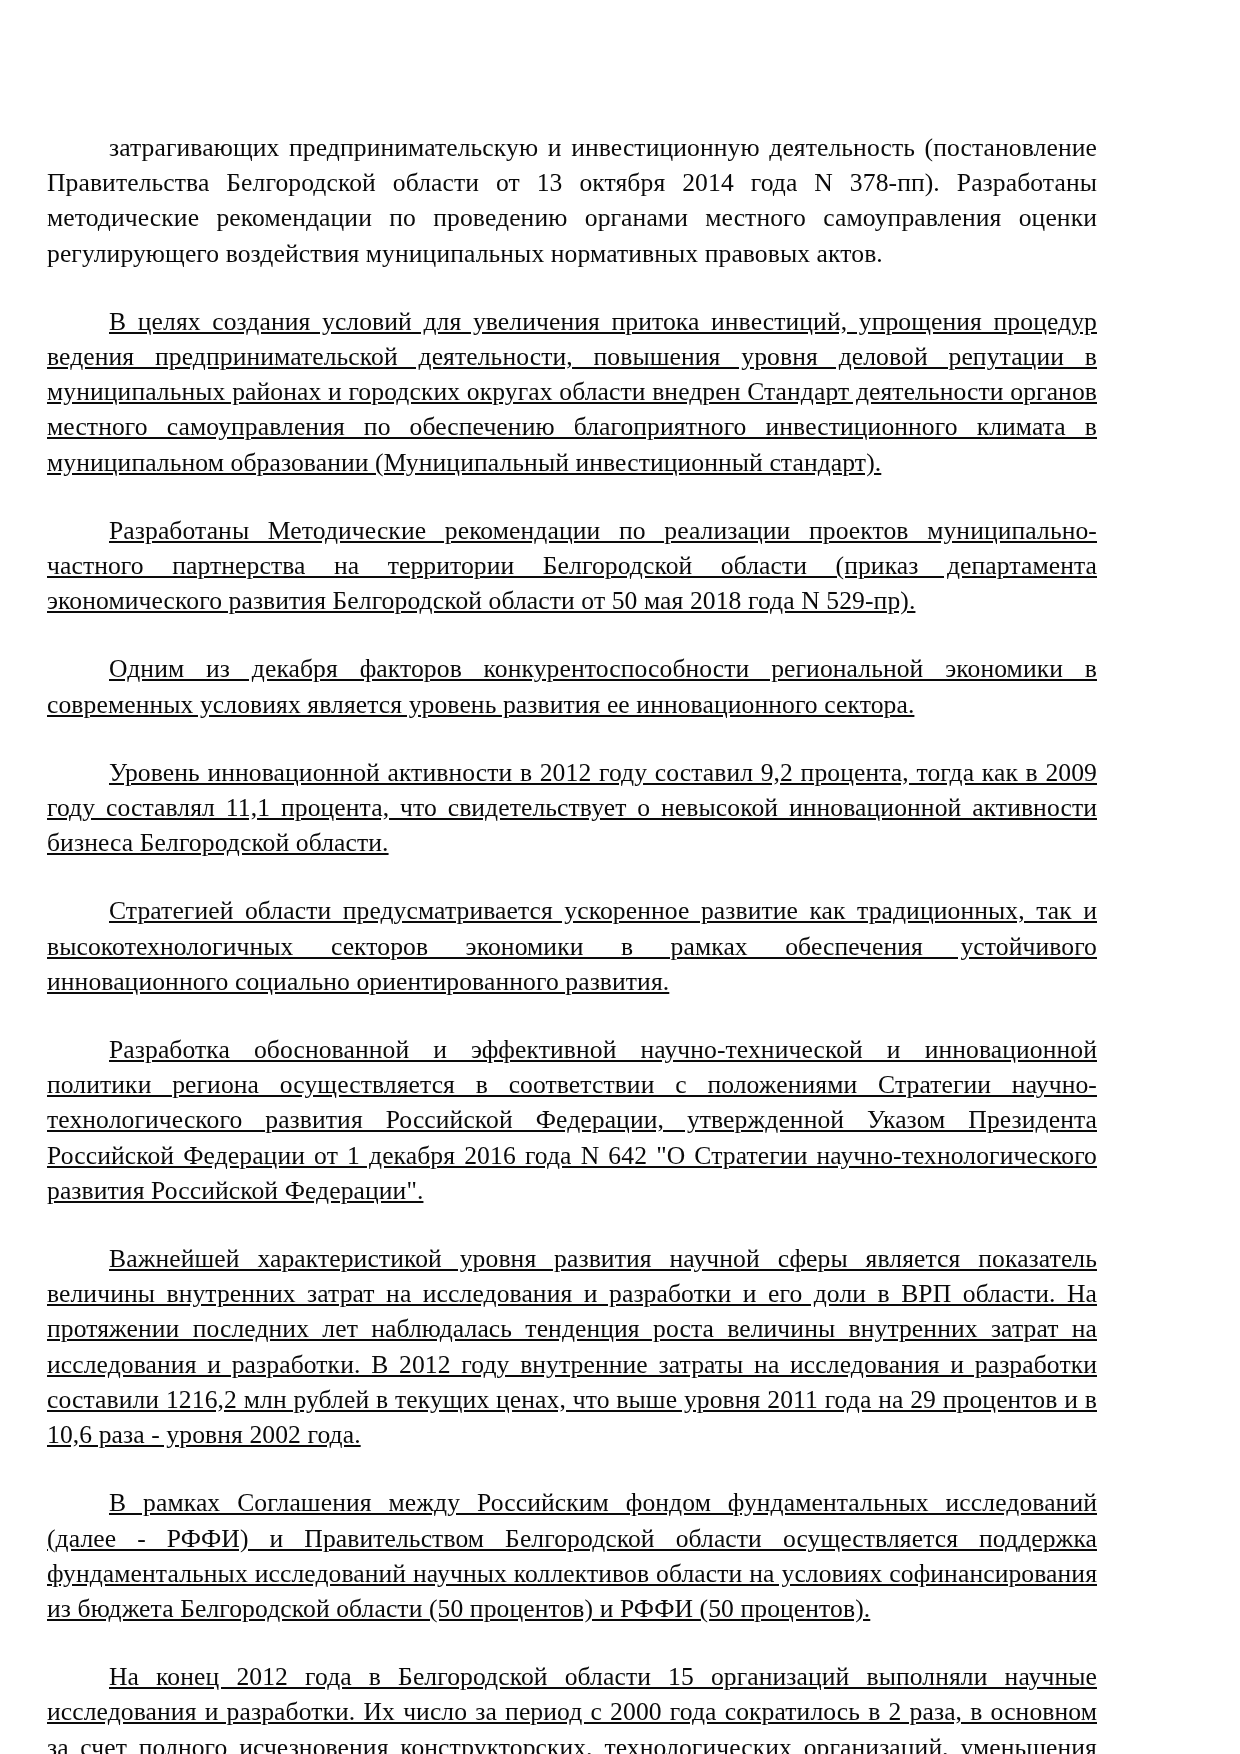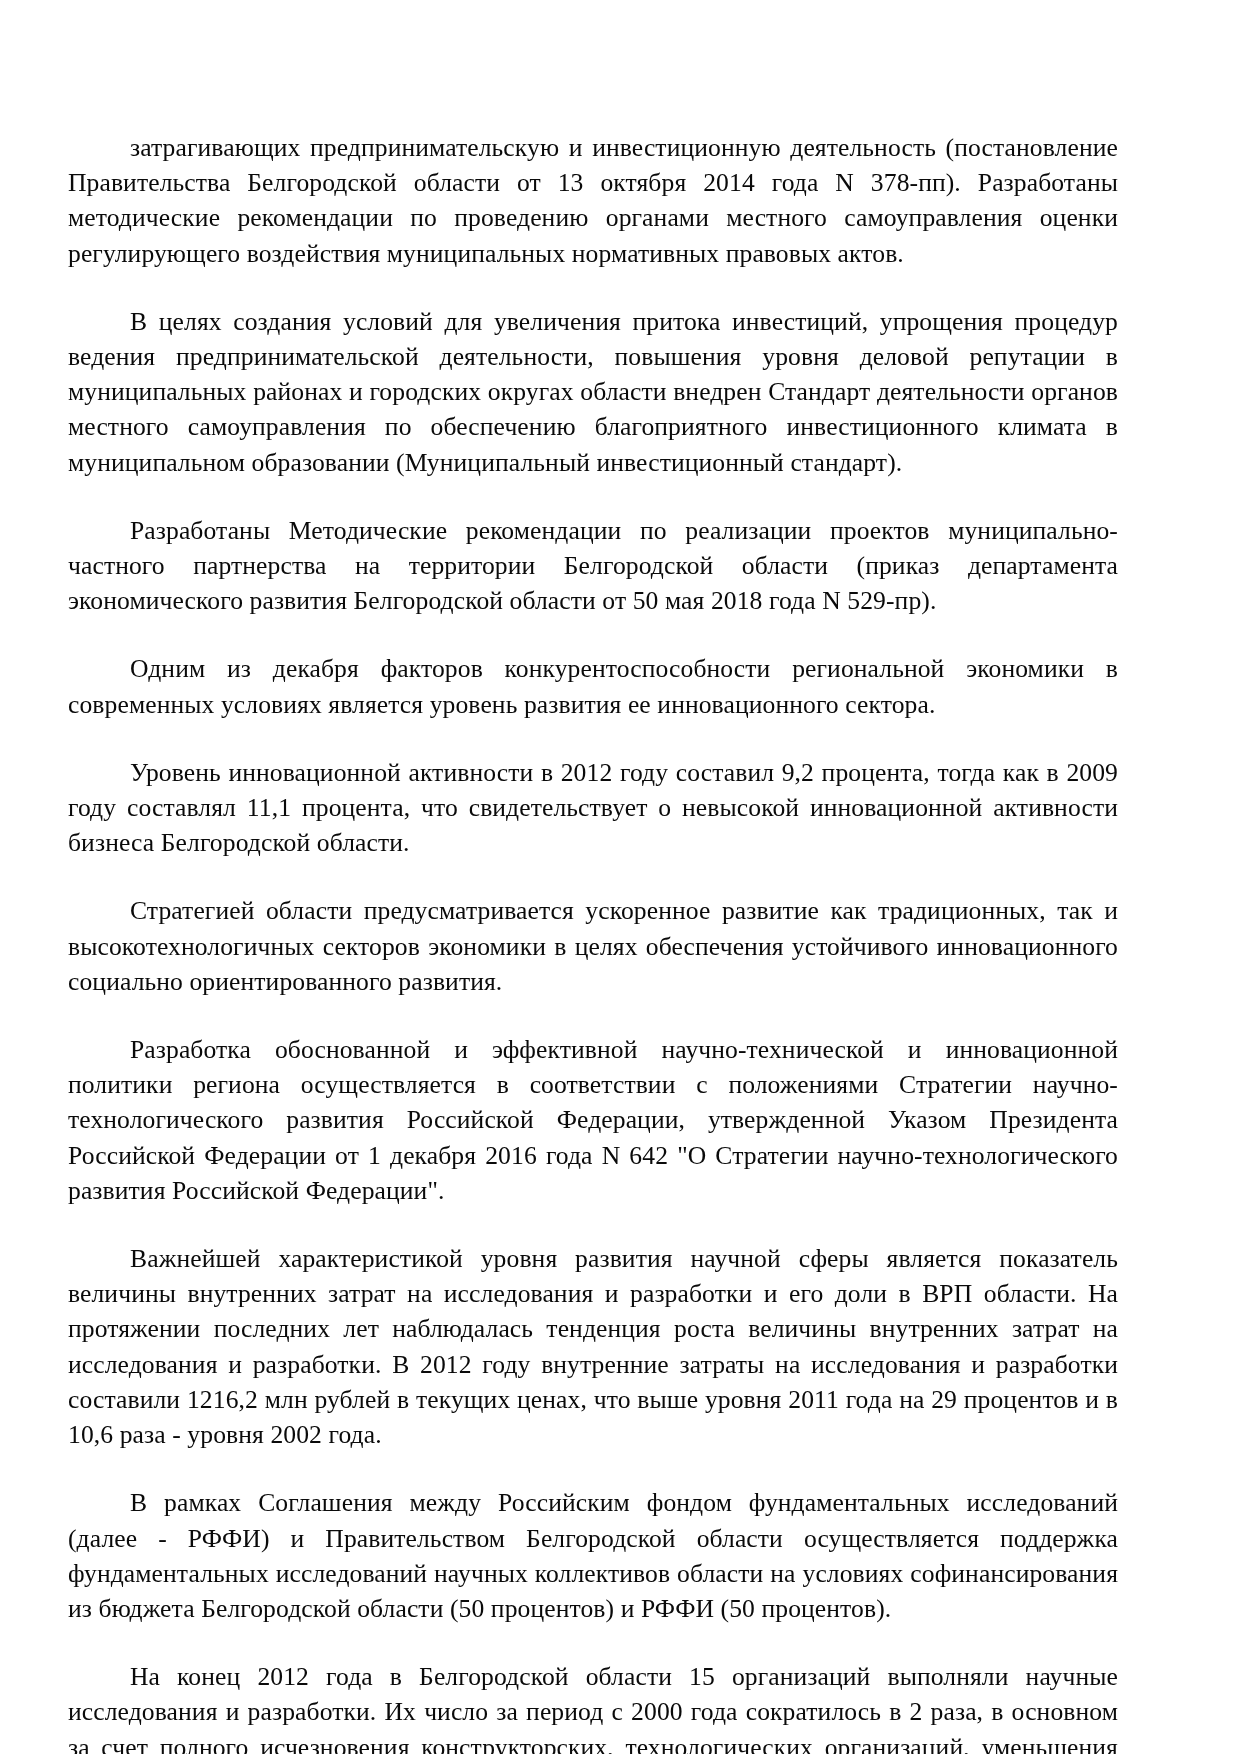--- a/index.html
+++ b/index.html
@@ -15,38 +15,39 @@
     font-family: "Liberation Serif", "DejaVu Serif", serif;
     color: #0a0a0a;
     -webkit-font-smoothing: antialiased;
   }
   .page {
     position: relative;
     box-sizing: border-box;
     width: 1240px;
     height: 1754px;
     background: #ffffff;
-    padding: 130px 90px 40px 68px;
+    padding: 130px 90px 40px 47px;
   }
   .doc-body {
     width: 1050px;
   }
   p.para {
     margin: 0 0 0 0;
     text-align: justify;
     text-justify: inter-word;
     text-indent: 62px;
     font-size: 25.6px;
     line-height: 35.2px;
     letter-spacing: 0.1px;
     word-spacing: 0px;
     hyphens: none;
   }
   p.para + p.para {
     margin-top: 33px;
+    text-decoration: underline;
   }
   
   p.para:last-child {
     margin-bottom: 0;
   }
 </style>
 </head>
 <body>
 
 <div class="page">
@@ -55,21 +56,21 @@
     <p class="para">затрагивающих предпринимательскую и инвестиционную деятельность (постановление Правительства Белгородской области от 13 октября 2014 года N 378-пп). Разработаны методические рекомендации по проведению органами местного самоуправления оценки регулирующего воздействия муниципальных нормативных правовых актов.</p>
 
     <p class="para">В целях создания условий для увеличения притока инвестиций, упрощения процедур ведения предпринимательской деятельности, повышения уровня деловой репутации в муниципальных районах и городских округах области внедрен Стандарт деятельности органов местного самоуправления по обеспечению благоприятного инвестиционного климата в муниципальном образовании (Муниципальный инвестиционный стандарт).</p>
 
     <p class="para">Разработаны Методические рекомендации по реализации проектов муниципально-частного партнерства на территории Белгородской области (приказ департамента экономического развития Белгородской области от 50 мая 2018 года N 529-пр).</p>
 
     <p class="para">Одним из декабря факторов конкурентоспособности региональной экономики в современных условиях является уровень развития ее инновационного сектора.</p>
 
     <p class="para">Уровень инновационной активности в 2012 году составил 9,2 процента, тогда как в 2009 году составлял 11,1 процента, что свидетельствует о невысокой инновационной активности бизнеса Белгородской области.</p>
 
-    <p class="para">Стратегией области предусматривается ускоренное развитие как традиционных, так и высокотехнологичных секторов экономики в целях обеспечения устойчивого инновационного социально ориентированного развития.</p>
+    <p class="para">Стратегией области предусматривается ускоренное развитие как традиционных, так и высокотехнологичных секторов экономики в рамках обеспечения устойчивого инновационного социально ориентированного развития.</p>
 
     <p class="para">Разработка обоснованной и эффективной научно-технической и инновационной политики региона осуществляется в соответствии с положениями Стратегии научно-технологического развития Российской Федерации, утвержденной Указом Президента Российской Федерации от 1 декабря 2016 года N 642 "О Стратегии научно-технологического развития Российской Федерации".</p>
 
     <p class="para">Важнейшей характеристикой уровня развития научной сферы является показатель величины внутренних затрат на исследования и разработки и его доли в ВРП области. На протяжении последних лет наблюдалась тенденция роста величины внутренних затрат на исследования и разработки. В 2012 году внутренние затраты на исследования и разработки составили 1216,2 млн рублей в текущих ценах, что выше уровня 2011 года на 29 процентов и в 10,6 раза - уровня 2002 года.</p>
 
     <p class="para">В рамках Соглашения между Российским фондом фундаментальных исследований (далее - РФФИ) и Правительством Белгородской области осуществляется поддержка фундаментальных исследований научных коллективов области на условиях софинансирования из бюджета Белгородской области (50 процентов) и РФФИ (50 процентов).</p>
 
     <p class="para">На конец 2012 года в Белгородской области 15 организаций выполняли научные исследования и разработки. Их число за период с 2000 года сократилось в 2 раза, в основном за счет полного исчезновения конструкторских, технологических организаций, уменьшения числа проектных, проектно-изыскательских и научно-исследовательских организаций.</p>
 
   </div>

